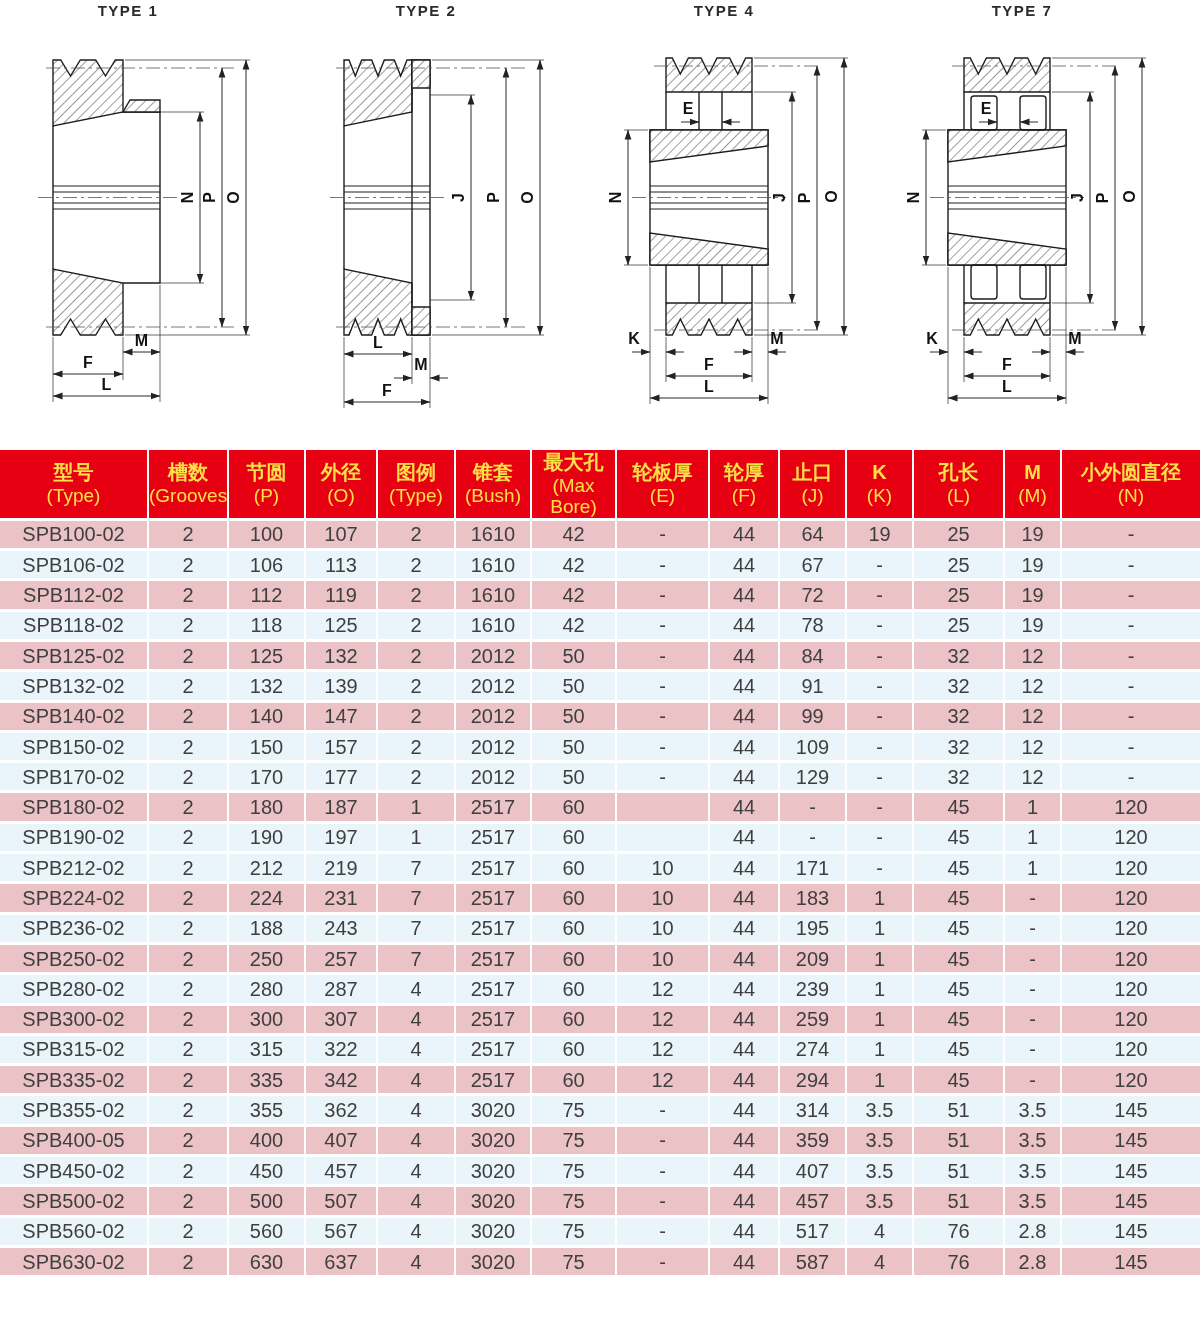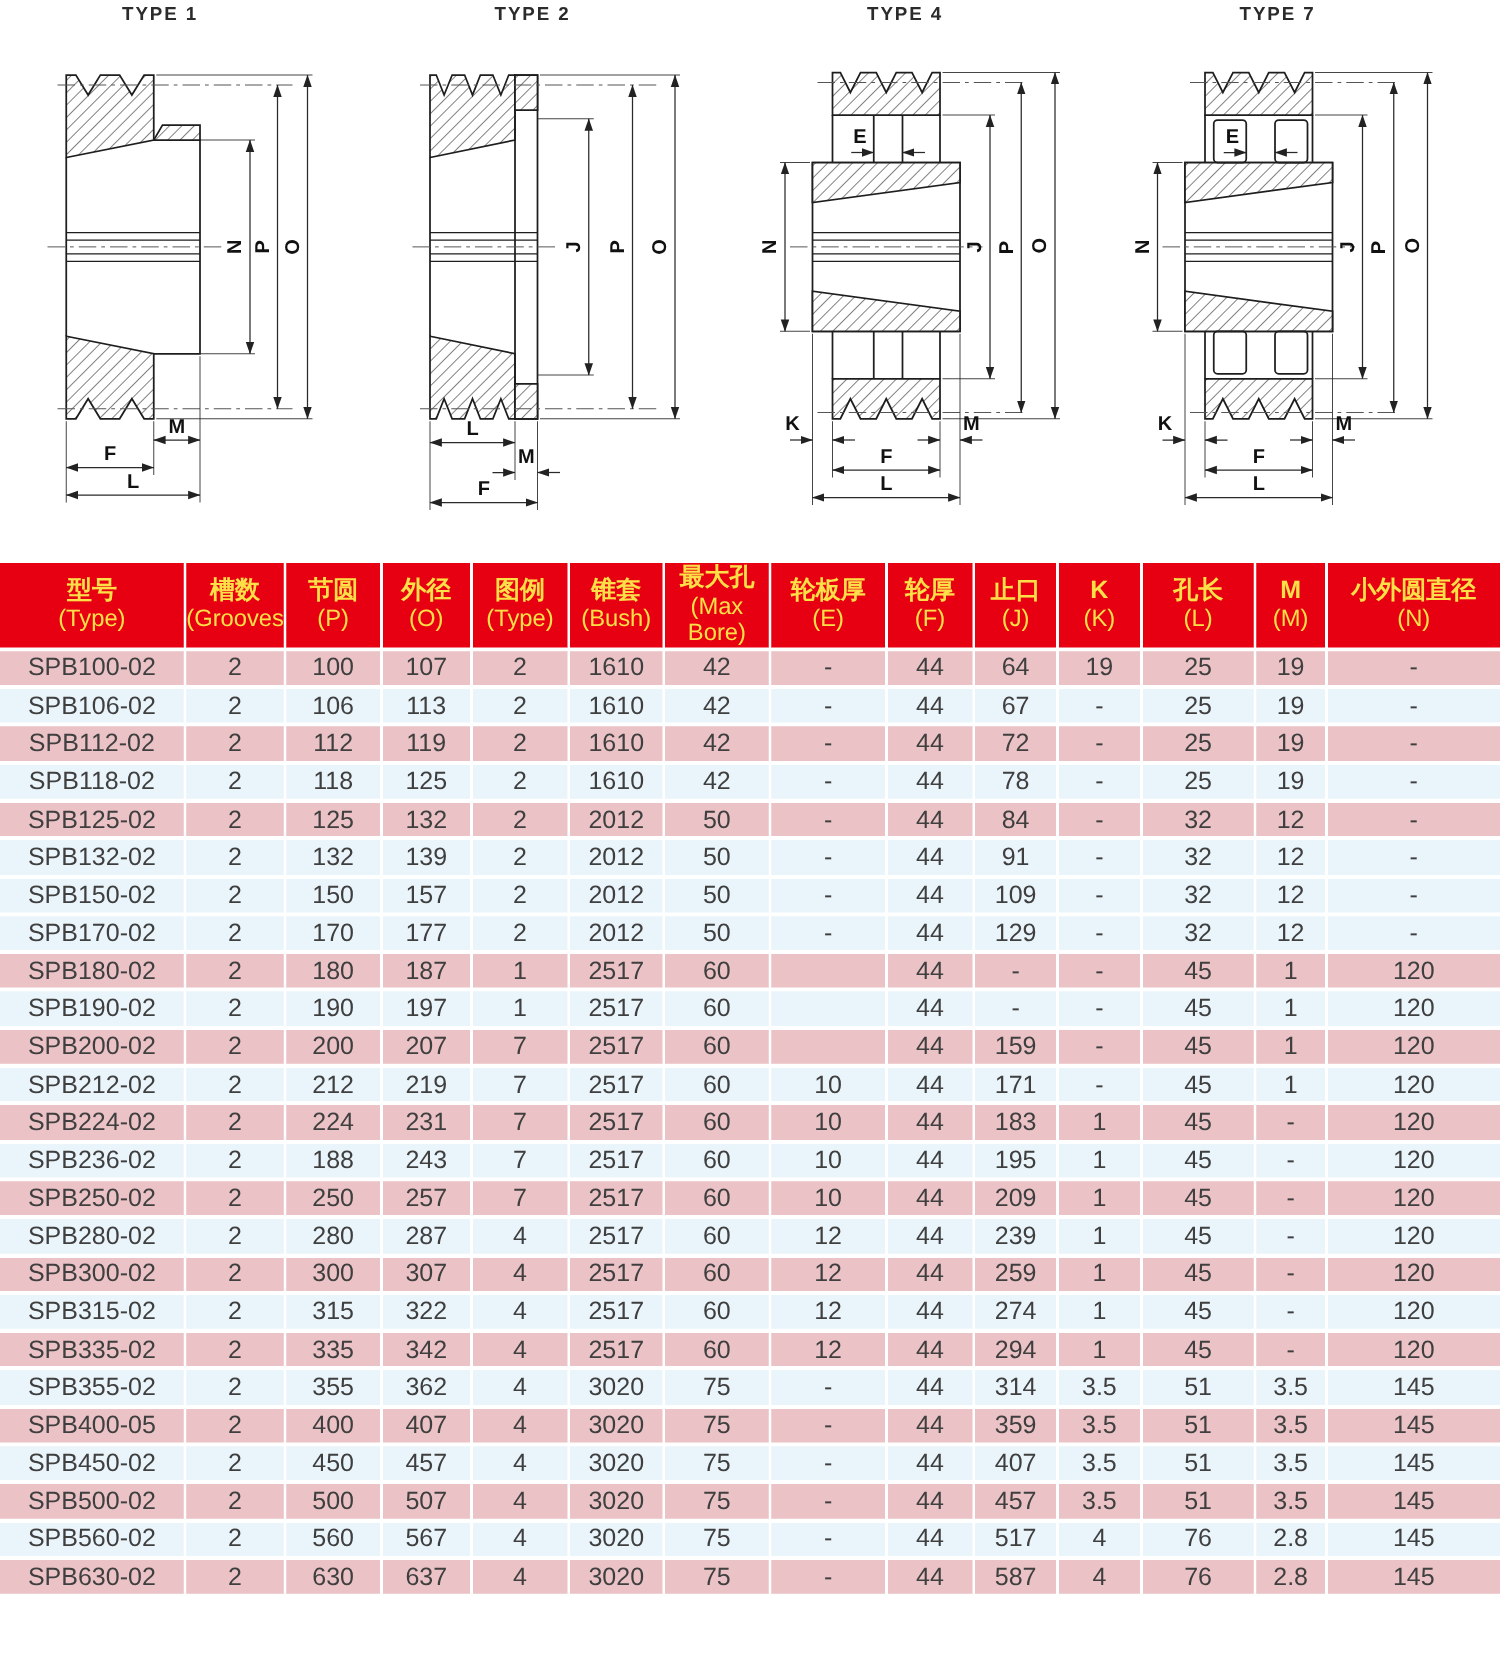--- a/index.html
+++ b/index.html
@@ -416,20 +416,36 @@
         <td>2012</td>
         <td>50</td>
         <td>-</td>
         <td>44</td>
         <td>91</td>
         <td>-</td>
         <td>32</td>
         <td>12</td>
         <td>-</td>
       </tr>
+      <tr class="pink">
+        <td>SPB140-02</td>
+        <td>2</td>
+        <td>140</td>
+        <td>147</td>
+        <td>2</td>
+        <td>2012</td>
+        <td>50</td>
+        <td>-</td>
+        <td>44</td>
+        <td>99</td>
+        <td>-</td>
+        <td>32</td>
+        <td>12</td>
+        <td>-</td>
+      </tr>
       <tr class="blue">
         <td>SPB150-02</td>
         <td>2</td>
         <td>150</td>
         <td>157</td>
         <td>2</td>
         <td>2012</td>
         <td>50</td>
         <td>-</td>
         <td>44</td>
@@ -475,36 +491,20 @@
         <td>SPB190-02</td>
         <td>2</td>
         <td>190</td>
         <td>197</td>
         <td>1</td>
         <td>2517</td>
         <td>60</td>
         <td></td>
         <td>44</td>
         <td>-</td>
-        <td>-</td>
-        <td>45</td>
-        <td>1</td>
-        <td>120</td>
-      </tr>
-      <tr class="pink">
-        <td>SPB200-02</td>
-        <td>2</td>
-        <td>200</td>
-        <td>207</td>
-        <td>7</td>
-        <td>2517</td>
-        <td>60</td>
-        <td></td>
-        <td>44</td>
-        <td>159</td>
         <td>-</td>
         <td>45</td>
         <td>1</td>
         <td>120</td>
       </tr>
       <tr class="blue">
         <td>SPB212-02</td>
         <td>2</td>
         <td>212</td>
         <td>219</td>

